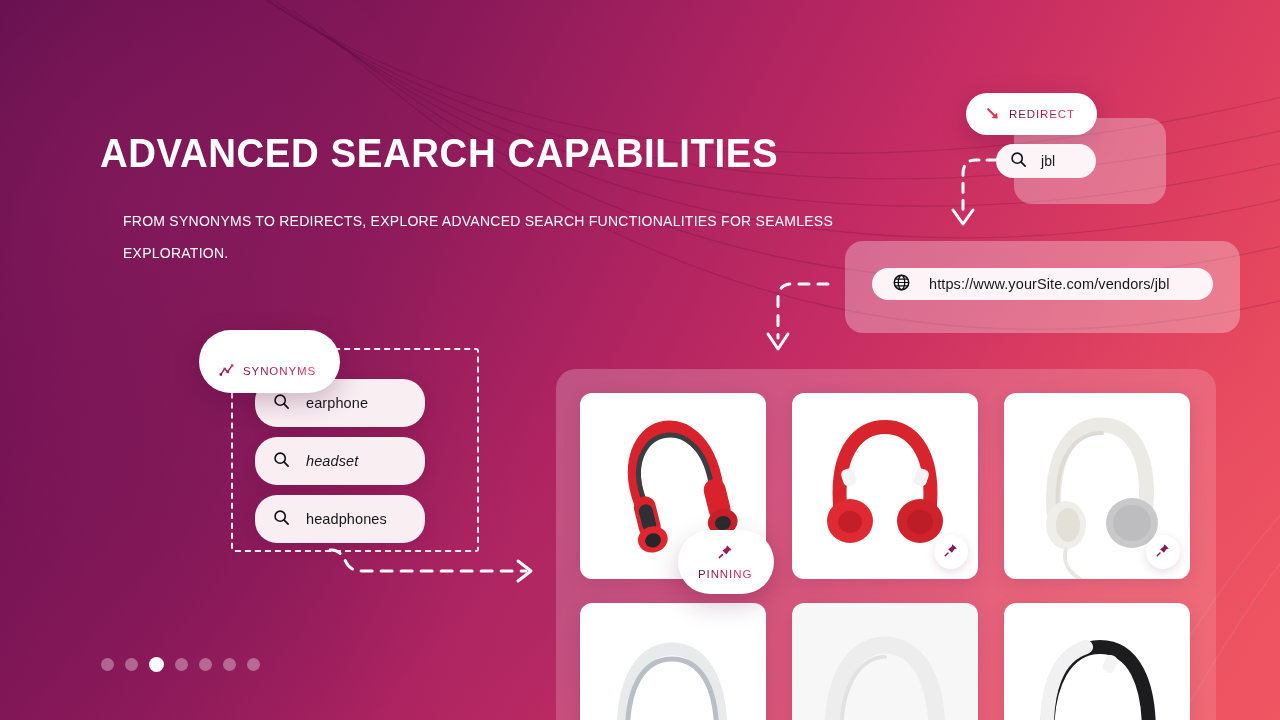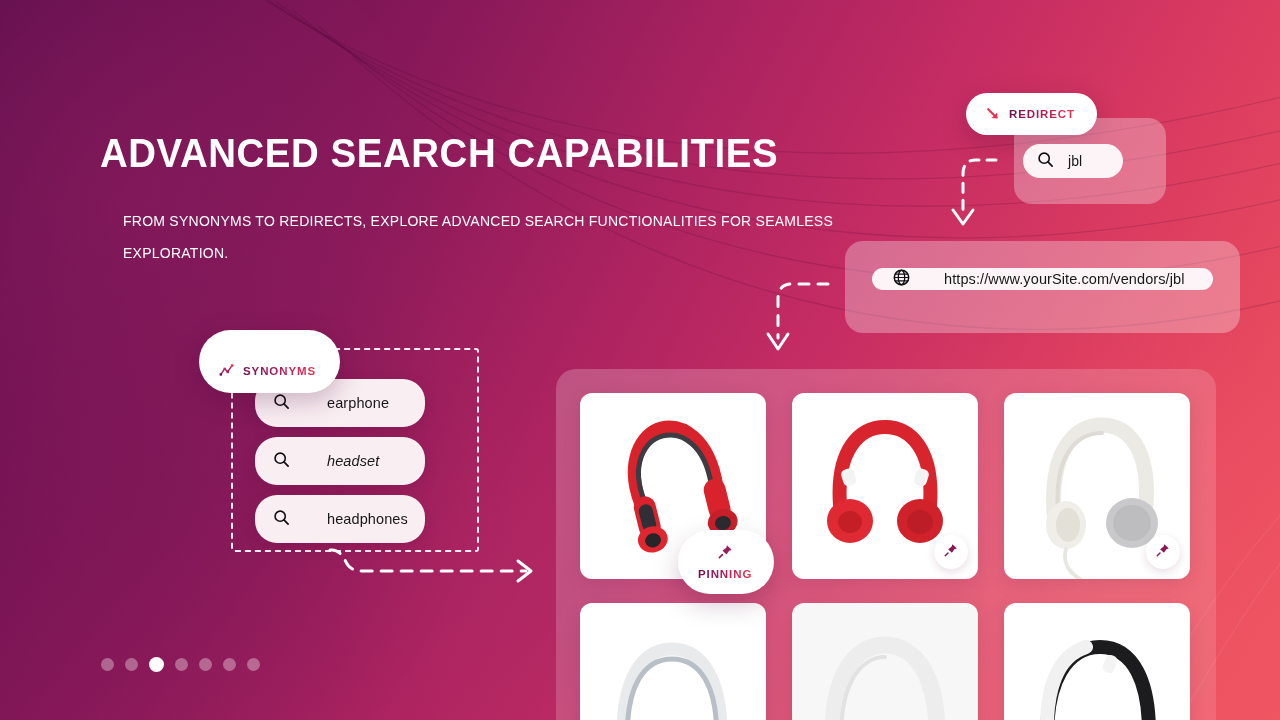--- a/index.html
+++ b/index.html
@@ -104,21 +104,21 @@
   
   .badge {
     position: absolute;
     display: flex;
     align-items: center;
     gap: 9px;
     background: #ffffff;
     border-radius: 40px;
     box-shadow: 0 8px 26px rgba(70,8,50,0.26);
     font-size: 11.5px;
-    font-weight: 700;
+    font-weight: 400;
     letter-spacing: 0.9px;
     text-transform: uppercase;
   }
   .badge-label {
     background: linear-gradient(90deg, #6d1050 0%, #a81a58 45%, #e8344f 100%);
     -webkit-background-clip: text;
     background-clip: text;
     color: transparent;
   }
   .badge-icon { display: flex; align-items: center; }
@@ -142,22 +142,22 @@
   #panel-search { left: 1014px; top: 118px; width: 152px; height: 86px; }
   #panel-url    { left: 845px;  top: 241px; width: 395px; height: 92px; }
 
   .field {
     position: absolute;
     display: flex;
     align-items: center;
     background: #fdf4f7;
     border-radius: 30px;
   }
-  #field-search { left: 1023px; top: 144px; width: 100px; height: 34px; padding: 0 14px; gap: 14px; }
-  #field-url    { left: 872px;  top: 268px; width: 341px; height: 22px; padding: 0 20px; gap: 33px; }
+  #field-search { left: 996px; top: 144px; width: 100px; height: 34px; padding: 0 14px; gap: 14px; }
+  #field-url    { left: 872px;  top: 268px; width: 341px; height: 32px; padding: 0 20px; gap: 18px; }
 
   .field-text {
     font-size: 14.5px;
     color: #17171a;
     letter-spacing: 0.1px;
     white-space: nowrap;
   }
   #field-search .field-text { font-size: 14px; }
 
   
@@ -168,21 +168,21 @@
     border: 2px dashed rgba(255,255,255,0.92);
     border-radius: 3px;
     z-index: 3;
   }
   .synonym-chip {
     position: absolute;
     left: 255px;
     width: 170px; height: 48px;
     display: flex;
     align-items: center;
-    gap: 37px;
+    gap: 16px;
     padding: 0 18px;
     background: #f9eef2;
     border-radius: 22px;
     box-shadow: 0 4px 14px rgba(70,8,50,0.15);
     z-index: 5;
   }
   .synonym-chip .chip-text {
     font-size: 14.5px;
     color: #17171a;
     letter-spacing: 0.1px;

